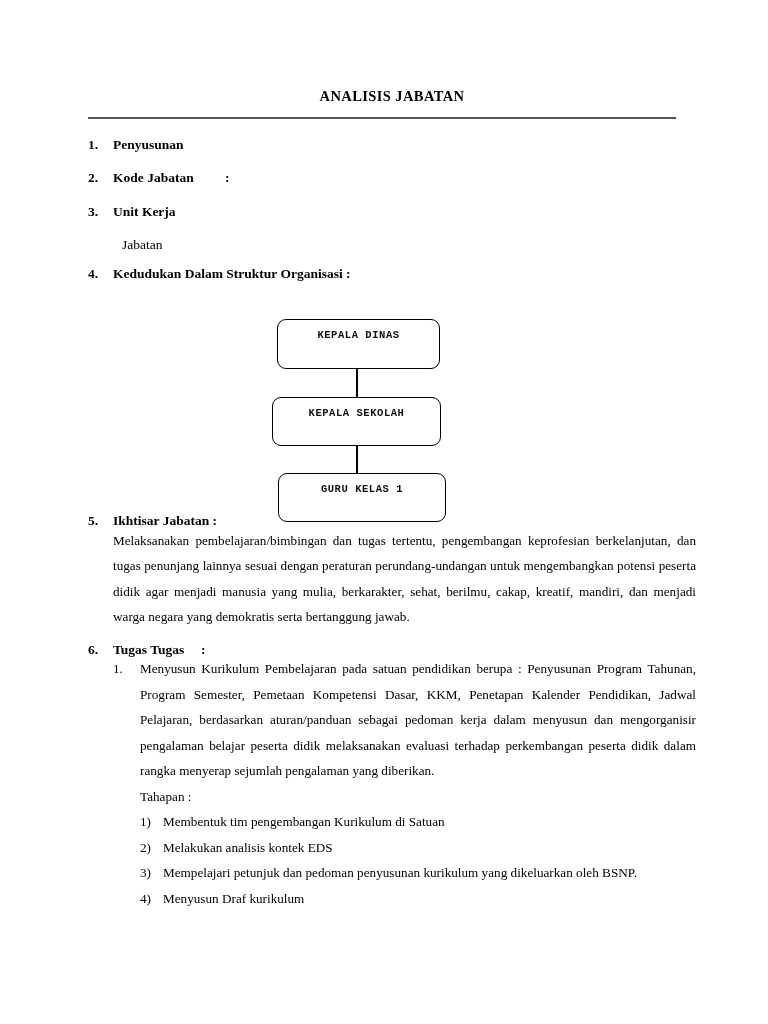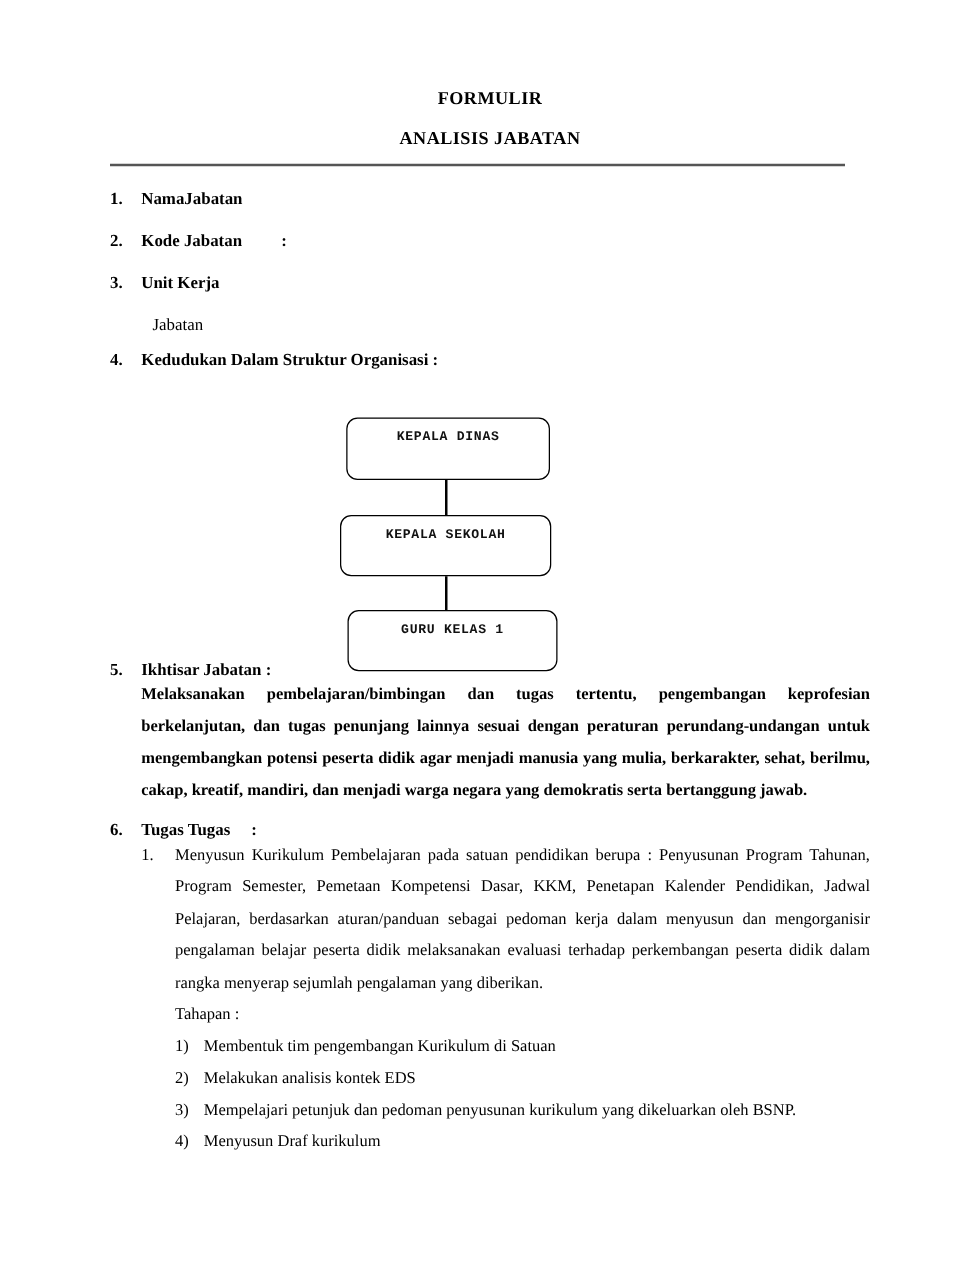--- a/index.html
+++ b/index.html
@@ -144,21 +144,20 @@
     white-space: pre;
   }
 
   .para {
     margin: 0;
     padding-left: 25px;
     font-size: 13.2px;
     line-height: 25.5px;
     text-align: justify;
     text-justify: inter-word;
-    font-weight: bold;
   }
 
   .task-list {
     padding-left: 25px;
   }
   .task-item {
     display: flex;
     align-items: flex-start;
     font-size: 13.2px;
     line-height: 25.5px;
@@ -198,30 +197,29 @@
   }
   .sub-body.nojust { text-align: left; }
 </style>
 </head>
 <body>
 
 <div class="page">
   <div class="content">
 
     <div class="title-block">
-      <div class="doc-title">FORMULIR</div>
       <div class="doc-subtitle">ANALISIS JABATAN</div>
     </div>
     <div class="title-rule"></div>
 
     <div class="fields">
 
       <div class="field-row">
         <span class="field-num">1.</span>
-        <span class="field-label">NamaJabatan</span>
+        <span class="field-label">Penyusunan</span>
       </div>
 
       <div class="field-row">
         <span class="field-num">2.</span>
         <span class="field-label">Kode Jabatan</span>
         <span class="field-value">:</span>
       </div>
 
       <div class="field-row">
         <span class="field-num">3.</span>

